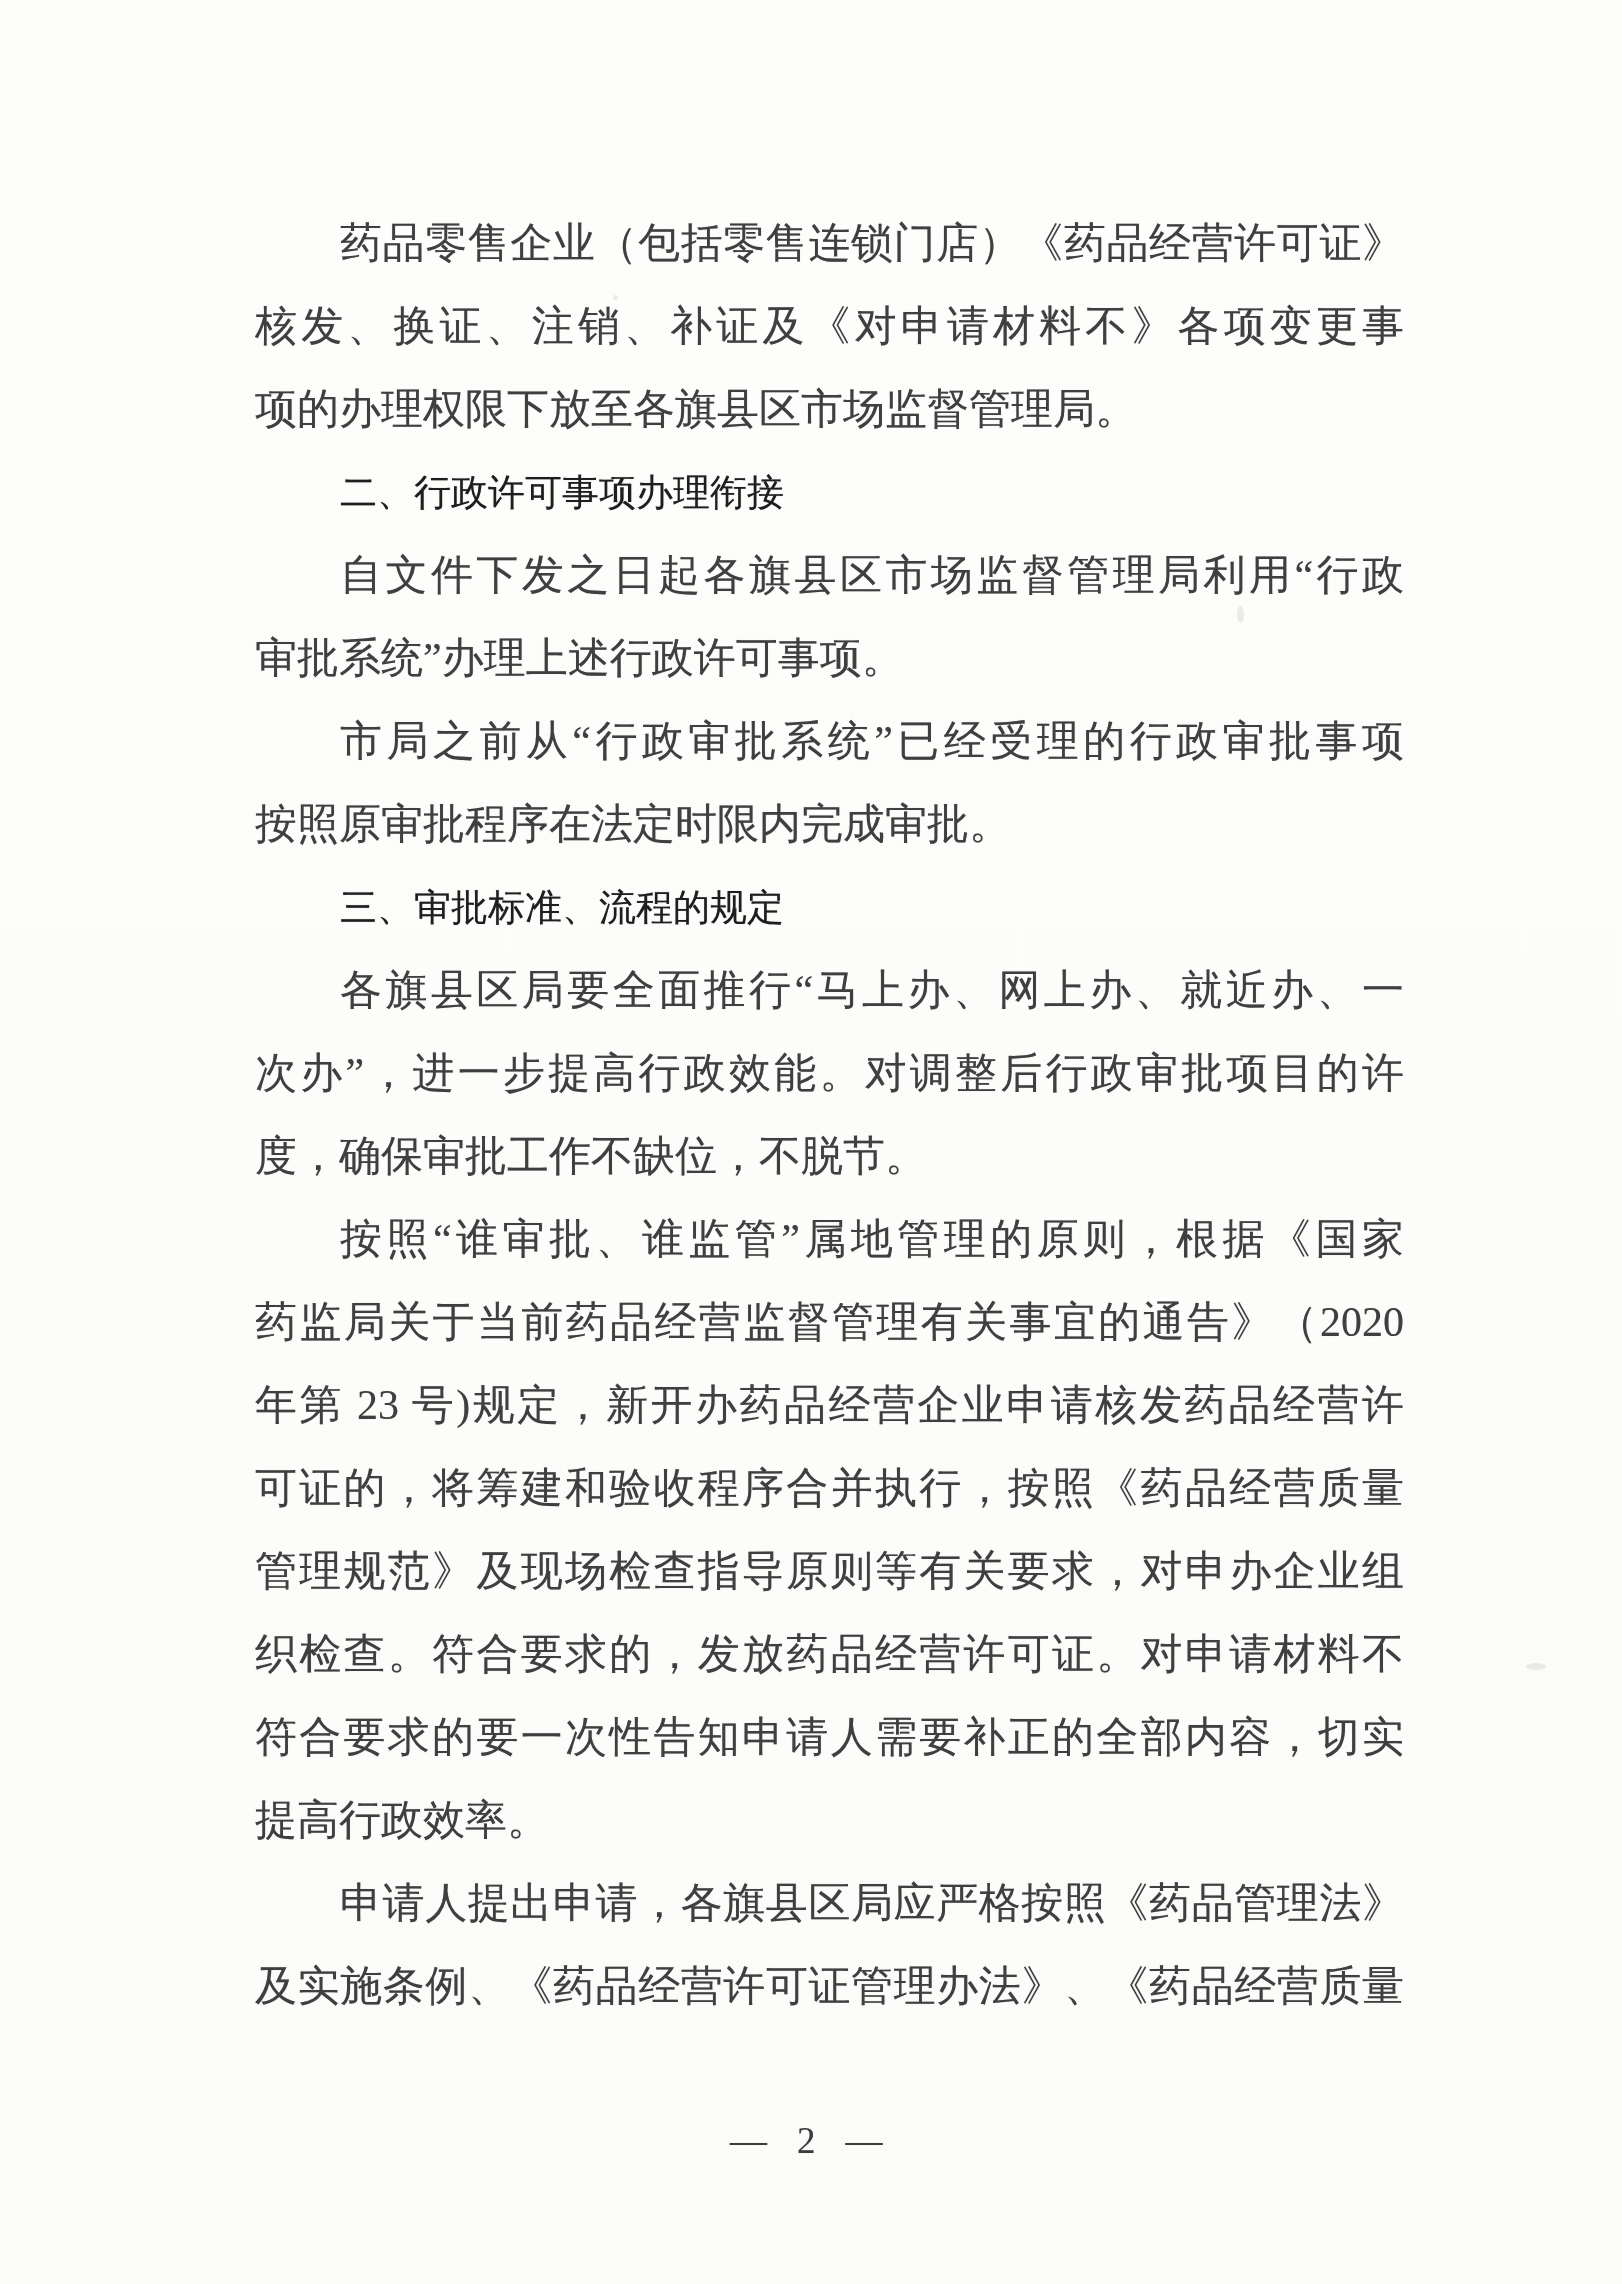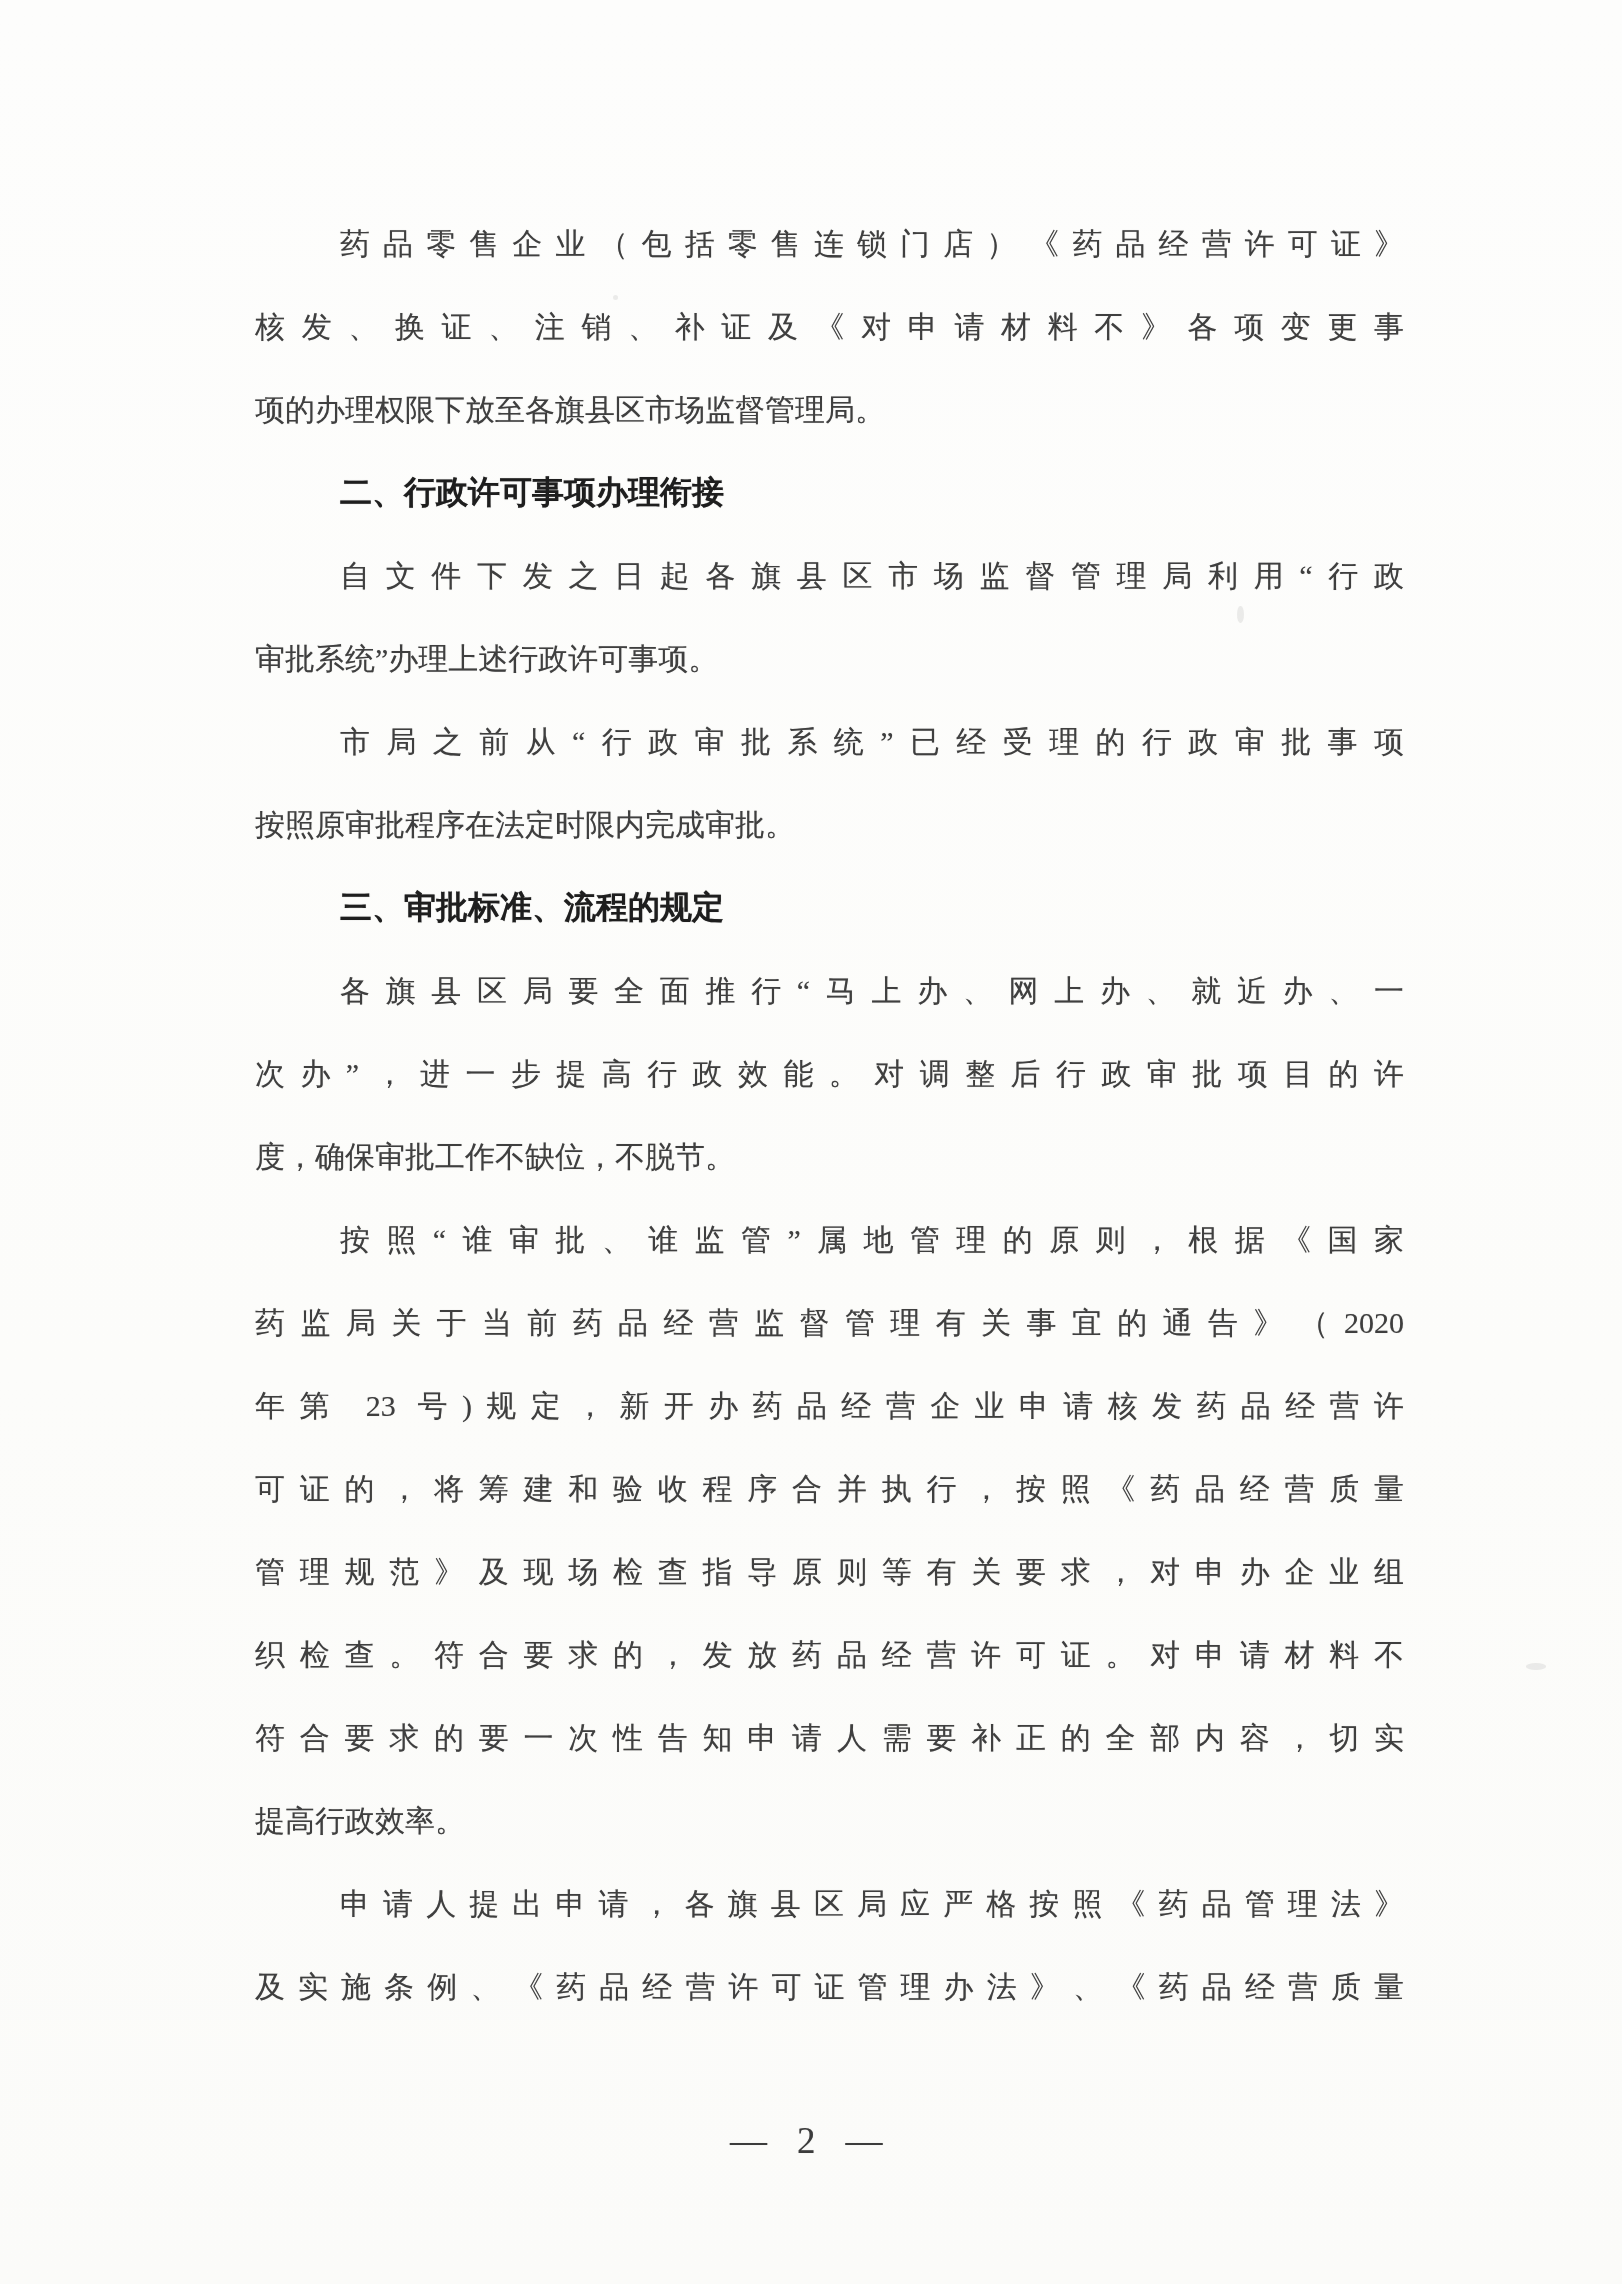--- a/index.html
+++ b/index.html
@@ -13,38 +13,38 @@
     position: relative;
     width: 1623px; height: 2284px;
     background: linear-gradient(180deg, #fdfdfc 0%, #fcfcfa 60%, #fbfbf9 100%);
   }
   .content {
     position: absolute;
     left: 255px; top: 202px;
     width: 1149px;
   }
   .line {
-    font-size: 30px;
+    font-size: 42px;
     line-height: 83px;
     height: 83px;
     color: #3f3f3f;
     text-shadow: 0 0 0.7px rgba(70,70,70,0.45);
     white-space: nowrap;
   }
   .line.justify {
     white-space: normal;
     text-align: justify;
     text-align-last: justify;
   }
   .line.indent { text-indent: 85px; }
   .line.heading {
     font-family: "Liberation Sans", sans-serif;
-    font-weight: bold;
+    font-weight: normal;
     color: #1e1e1e;
-    font-size: 32px;
+    font-size: 37px;
     text-shadow: 0 0 0.7px rgba(30,30,30,0.55);
   }
   .page-number {
     position: absolute;
     top: 2113px; left: 0;
     width: 100%;
     text-align: center;
     font-size: 37px;
     line-height: 56px;
     letter-spacing: 10.4px;

